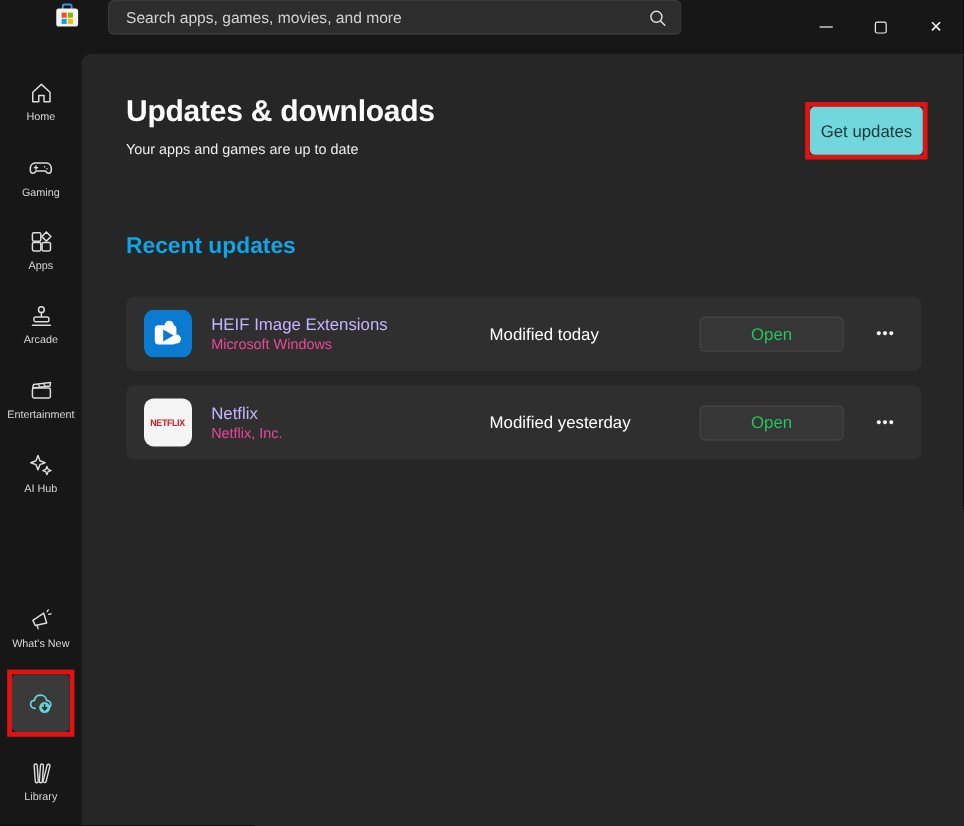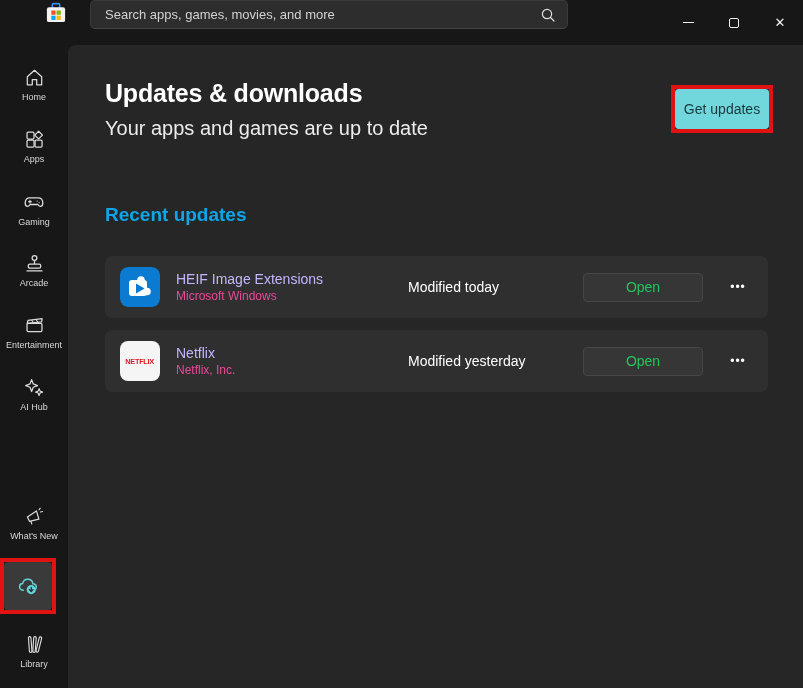--- a/index.html
+++ b/index.html
@@ -17,29 +17,29 @@
   .win-btn { width:46px; height:45px; display:flex; align-items:center; justify-content:center; background:transparent; border:none; color:#eee; cursor:default; }
   .min-glyph { display:block; width:11px; height:1px; background:#efefef; }
   .max-glyph { display:block; width:10px; height:10px; border:1.2px solid #efefef; border-radius:2px; }
   .close-glyph { font-size:13px; color:#efefef; line-height:1; }
 
   
   .sidebar { position:absolute; top:45px; left:0; bottom:0; width:68px; display:flex; flex-direction:column; align-items:center; padding-top:8px; }
   .nav-item { width:68px; height:62px; display:flex; flex-direction:column; align-items:center; justify-content:center; gap:4px; cursor:default; }
   .nav-item .lbl { font-size:9px; color:#d8d8d8; text-align:center; line-height:1; white-space:nowrap; }
   .nav-item svg { display:block; }
-  .sidebar-bottom { margin-top:auto; display:flex; flex-direction:column; align-items:flex-start; padding-bottom:6px; }
+  .sidebar-bottom { margin-top:auto; display:flex; flex-direction:column; align-items:center; padding-bottom:6px; }
   .dl-annotation { border:4px solid #e01212; margin:4px 0 6px 0; }
   .dl-tile { width:48px; height:48px; background:#3a3a3a; border-radius:4px; display:flex; align-items:center; justify-content:center; }
 
   
   .content { position:absolute; top:45px; left:68px; right:0; bottom:0; background:#262626; border-top-left-radius:8px; }
   .page-header { position:relative; padding:34px 0 0 37px; }
   .page-title { color:#fff; font-size:25px; font-weight:700; letter-spacing:-0.2px; }
-  .page-subtitle { margin-top:9px; color:#ececec; font-size:20px; }
+  .page-subtitle { margin-top:9px; color:#ececec; font-size:12px; }
   .getupd-annotation { position:absolute; top:40px; right:30px; border:4px solid #e01212; }
   .getupd-btn { display:block; width:94px; height:40px; background:#72d7dc; border:none; border-radius:4px; color:#15393b; font-size:14px; font-family:inherit; cursor:default; }
   .section-title { margin:64px 0 0 37px; color:#0ea5e9; font-size:19px; font-weight:700; }
   .rows { margin:30px 35px 0 37px; display:flex; flex-direction:column; gap:12px; }
   .row { height:62px; background:#2f2f2f; border-radius:7px; display:flex; align-items:center; padding:0 13px 0 15px; cursor:default; }
   .app-tile { width:40px; height:40px; border-radius:8px; flex:none; overflow:hidden; }
   .tile-netflix { background:#f5f5f5; display:flex; align-items:center; justify-content:center; }
   .netflix-word { color:#dc1a22; font-weight:700; font-size:8px; letter-spacing:-0.3px; transform:scaleX(0.92); }
   .name-block { margin-left:16px; width:215px; }
   .row-name { color:#c4b5fd; font-size:14px; line-height:1.2; }
@@ -89,35 +89,35 @@
   <div class="sidebar">
 
     <div class="nav-item">
       <svg width="23" height="23" viewBox="0 0 24 24">
         <path d="M4.5 11.3 L12 4.5 L19.5 11.3 V19.6 H14.3 V14.2 H9.7 V19.6 H4.5 Z" fill="none" stroke="#dcdcdc" stroke-width="1.3" stroke-linejoin="round"></path>
       </svg>
       <span class="lbl">Home</span>
     </div>
 
     <div class="nav-item">
+      <svg width="24" height="24" viewBox="0 0 24 24">
+        <path d="M7 7.8 H17 C19.6 8 20.8 10.8 20.8 13 C20.8 15.1 19.9 16.4 18.5 16.4 C17.3 16.4 16.6 15.5 15.9 14.5 H8.1 C7.4 15.5 6.7 16.4 5.5 16.4 C4.1 16.4 3.2 15.1 3.2 13 C3.2 10.8 4.4 8 7 7.8 Z" fill="none" stroke="#dcdcdc" stroke-width="1.3" stroke-linejoin="round"></path>
+        <path d="M8 10.4 V13 M6.7 11.7 H9.3 M15.1 11 H15.2 M17.1 12.6 H17.2" stroke="#dcdcdc" stroke-width="1.2" stroke-linecap="round"></path>
+      </svg>
+      <span class="lbl">Gaming</span>
+    </div>
+
+    <div class="nav-item">
       <svg width="23" height="23" viewBox="0 0 24 24">
         <rect x="4.2" y="4.2" width="7.3" height="7.3" rx="1.2" fill="none" stroke="#dcdcdc" stroke-width="1.3"></rect>
         <rect x="4.2" y="12.6" width="7.3" height="7.3" rx="1.2" fill="none" stroke="#dcdcdc" stroke-width="1.3"></rect>
         <rect x="12.6" y="12.6" width="7.3" height="7.3" rx="1.2" fill="none" stroke="#dcdcdc" stroke-width="1.3"></rect>
         <path d="M16.3 3.4 L20.3 7.4 L16.3 11.4 L12.3 7.4 Z" fill="none" stroke="#dcdcdc" stroke-width="1.3" stroke-linejoin="round"></path>
       </svg>
       <span class="lbl">Apps</span>
-    </div>
-
-    <div class="nav-item">
-      <svg width="24" height="24" viewBox="0 0 24 24">
-        <path d="M7 7.8 H17 C19.6 8 20.8 10.8 20.8 13 C20.8 15.1 19.9 16.4 18.5 16.4 C17.3 16.4 16.6 15.5 15.9 14.5 H8.1 C7.4 15.5 6.7 16.4 5.5 16.4 C4.1 16.4 3.2 15.1 3.2 13 C3.2 10.8 4.4 8 7 7.8 Z" fill="none" stroke="#dcdcdc" stroke-width="1.3" stroke-linejoin="round"></path>
-        <path d="M8 10.4 V13 M6.7 11.7 H9.3 M15.1 11 H15.2 M17.1 12.6 H17.2" stroke="#dcdcdc" stroke-width="1.2" stroke-linecap="round"></path>
-      </svg>
-      <span class="lbl">Gaming</span>
     </div>
 
     <div class="nav-item">
       <svg width="23" height="23" viewBox="0 0 24 24">
         <circle cx="12" cy="6.3" r="2.5" fill="none" stroke="#dcdcdc" stroke-width="1.3"></circle>
         <path d="M12 8.8 V12.6" stroke="#dcdcdc" stroke-width="1.3"></path>
         <path d="M7.2 12.6 H16.8 C17.8 12.6 18.5 13.3 18.5 14.3 V15.2 C18.5 16.2 17.8 16.9 16.8 16.9 H7.2 C6.2 16.9 5.5 16.2 5.5 15.2 V14.3 C5.5 13.3 6.2 12.6 7.2 12.6 Z" fill="none" stroke="#dcdcdc" stroke-width="1.3"></path>
         <path d="M4.2 19.8 H19.8" stroke="#dcdcdc" stroke-width="1.3" stroke-linecap="round"></path>
       </svg>
       <span class="lbl">Arcade</span>

